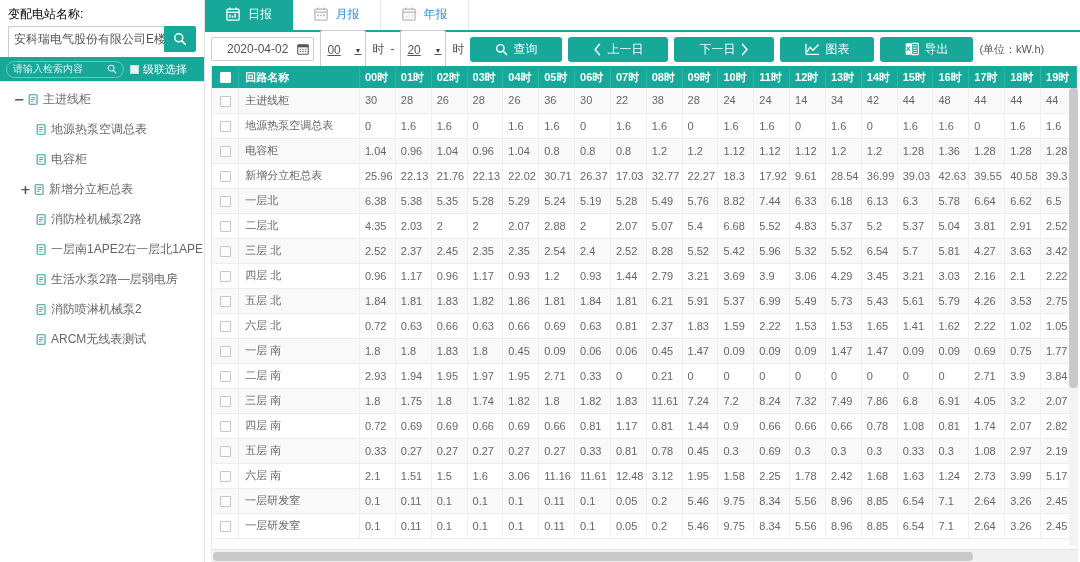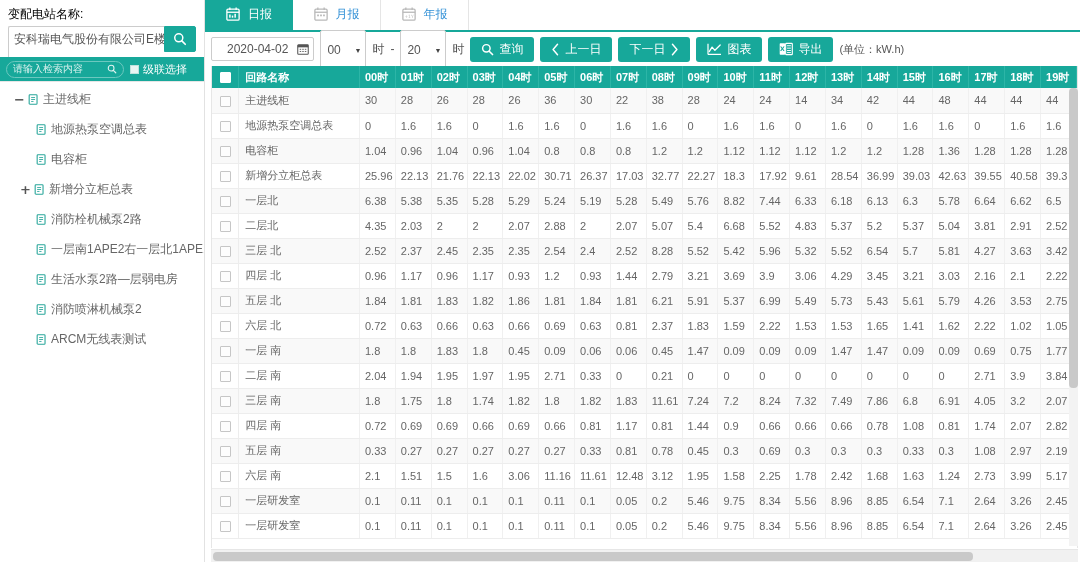--- a/index.html
+++ b/index.html
@@ -192,36 +192,37 @@
     background: #fff;
     font-size: 12px;
     color: #555;
     display: flex;
     align-items: center;
     padding: 2px 4px 0 6px;
     gap: 9px;
     cursor: pointer;
     min-width: 46px;
     justify-content: space-between;
+    text-decoration: underline;
   }
   .caret { font-size: 7px; color: #444; }
   .unit-txt { font-size: 11px; color: #555; white-space: nowrap; }
   .sep { font-size: 12px; color: #555; }
   .tb-btn {
     height: 25px;
     background: #17a89a;
     color: #fff;
     border: none;
     border-radius: 3px;
     font-size: 12px;
     display: flex;
     align-items: center;
     justify-content: center;
     gap: 5px;
-    padding: 0 11px;
+    padding: 0 25px;
     cursor: pointer;
     font-family: "Liberation Sans", sans-serif;
     white-space: nowrap;
   }
 
   
   .table-wrap {
     flex: 1 1 auto;
     overflow: hidden;
     position: relative;
@@ -826,21 +827,21 @@
                 <td class="c-val">1.47</td>
                 <td class="c-val">0.09</td>
                 <td class="c-val">0.09</td>
                 <td class="c-val">0.69</td>
                 <td class="c-val">0.75</td>
                 <td class="c-val">1.77</td>
               </tr>
               <tr>
                 <td class="c-chk"><span class="cbx"></span></td>
                 <td class="c-name">二层 南</td>
-                <td class="c-val">2.04</td>
+                <td class="c-val">2.93</td>
                 <td class="c-val">1.94</td>
                 <td class="c-val">1.95</td>
                 <td class="c-val">1.97</td>
                 <td class="c-val">1.95</td>
                 <td class="c-val">2.71</td>
                 <td class="c-val">0.33</td>
                 <td class="c-val">0</td>
                 <td class="c-val">0.21</td>
                 <td class="c-val">0</td>
                 <td class="c-val">0</td>

